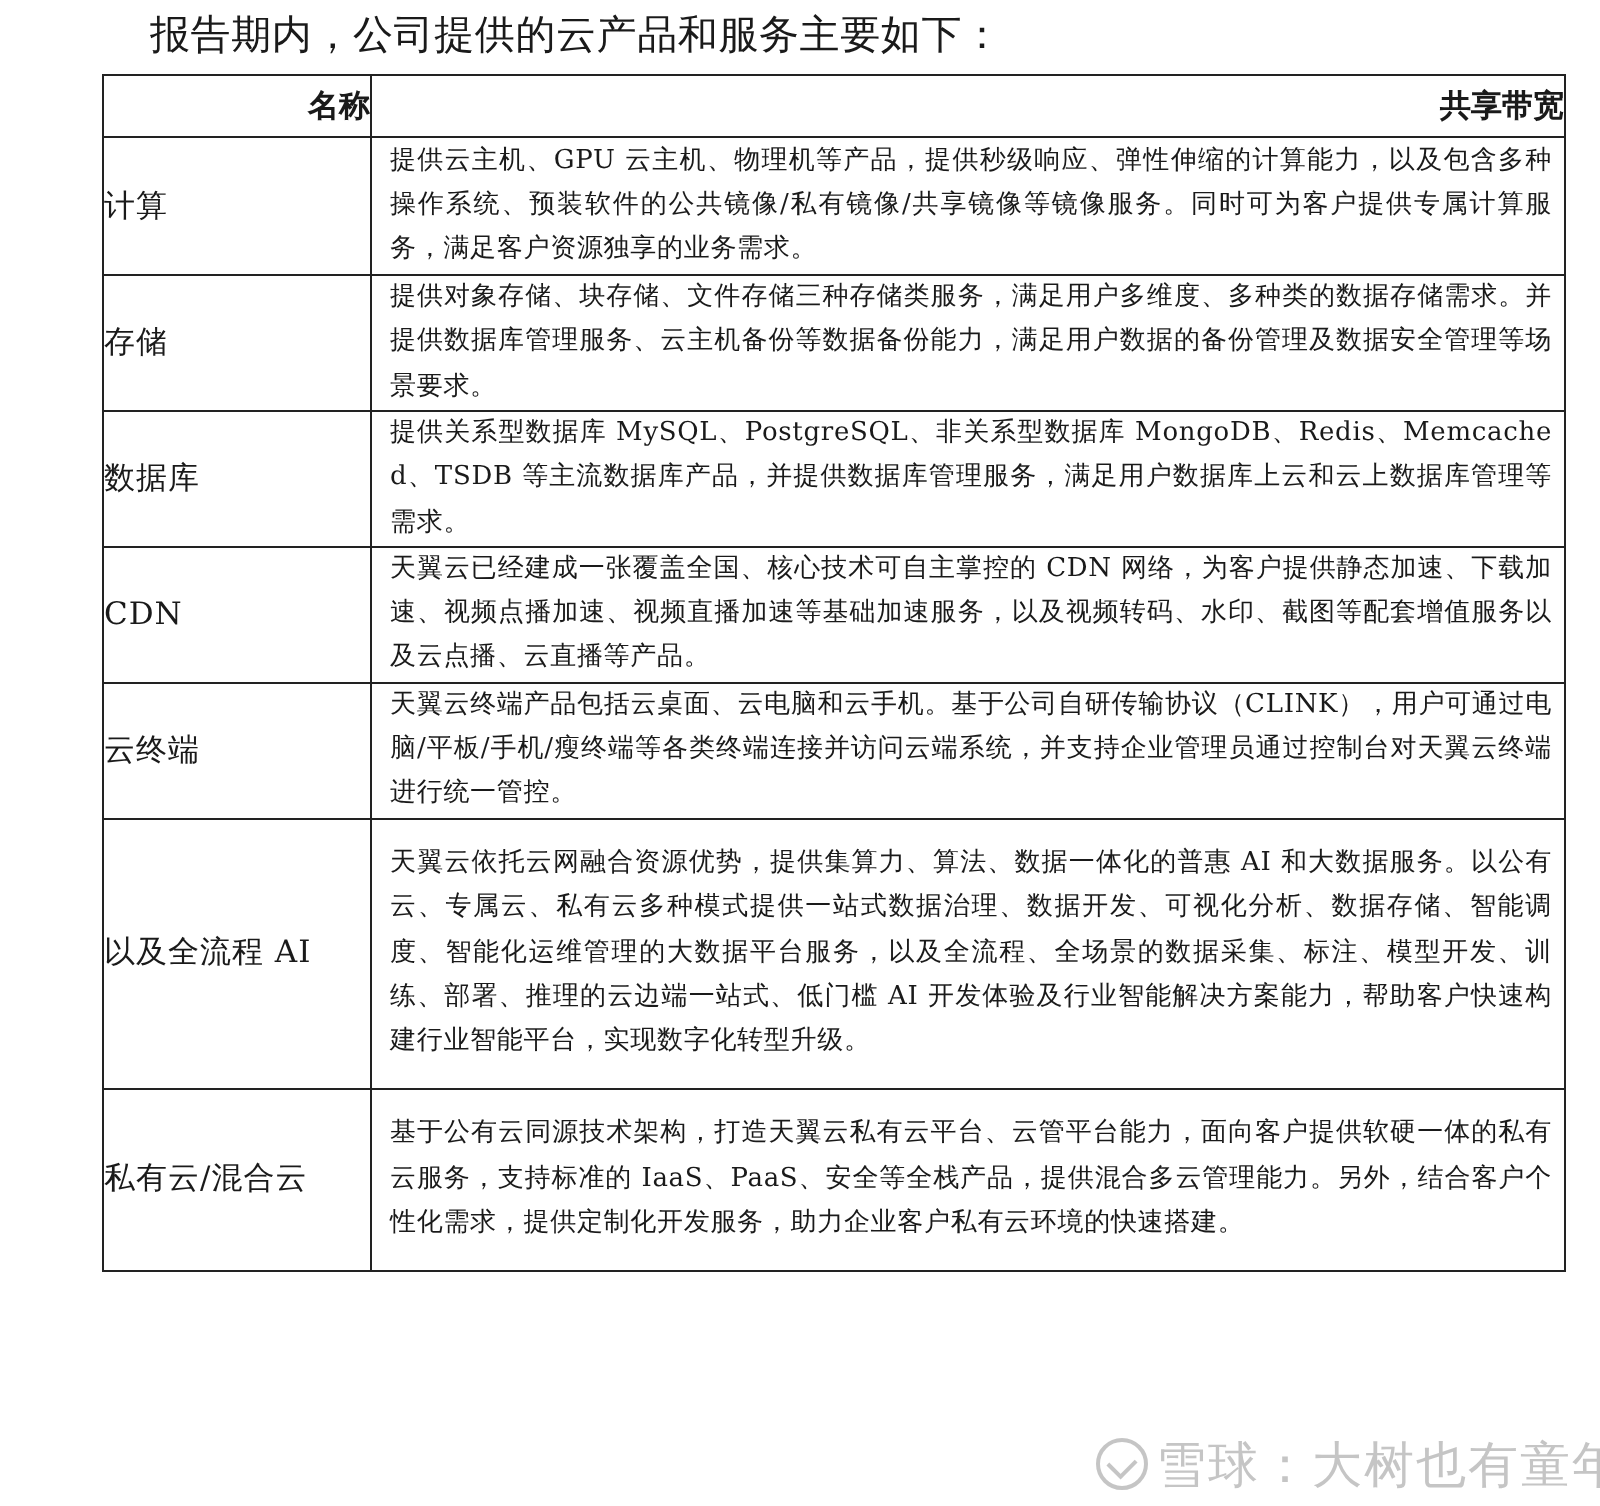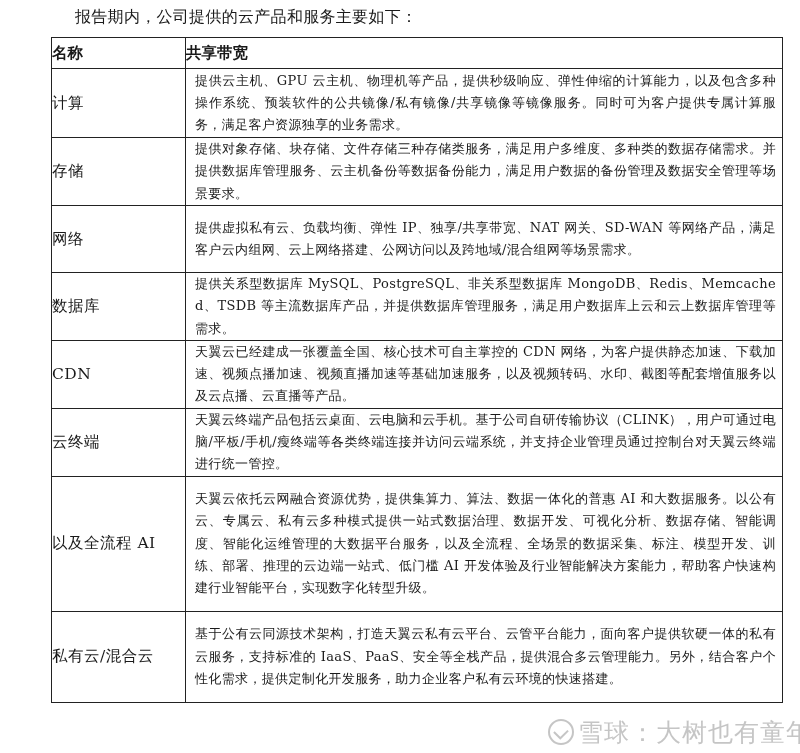--- a/index.html
+++ b/index.html
@@ -12,21 +12,21 @@
       height: 753px;
       position: relative;
       overflow: hidden;
       font-family: "DejaVu Serif", "Liberation Serif", serif;
       color: #1a1a1a;
     }
     .intro {
       position: absolute;
       left: 75px;
       top: 6px;
-      font-size: 16px;
+      font-size: 20px;
       line-height: 22px;
       letter-spacing: 0.3px;
       white-space: nowrap;
     }
     table.svc {
       position: absolute;
       left: 51px;
       top: 37px;
       width: 731px;
       border-collapse: collapse;
@@ -34,21 +34,21 @@
     }
     table.svc td, table.svc th {
       border: 1.5px solid #222;
       padding: 0;
       vertical-align: middle;
     }
     table.svc th {
       height: 30px;
       font-size: 15.5px;
       font-weight: bold;
-      text-align: left;
+      text-align: right;
     }
     col.c-name { width: 134px; }
     col.c-desc { width: 597px; }
     td.name {
       font-size: 15.5px;
       letter-spacing: 0.5px;
     }
     td.desc {
       font-size: 13px;
       line-height: 22.3px;
@@ -108,24 +108,20 @@
   <tbody>
     <tr style="height:69px">
       <td class="name">计算</td>
       <td class="desc">提供云主机、GPU 云主机、物理机等产品，提供秒级响应、弹性伸缩的计算能力，以及包含多种操作系统、预装软件的公共镜像/私有镜像/共享镜像等镜像服务。同时可为客户提供专属计算服务，满足客户资源独享的业务需求。</td>
     </tr>
     <tr style="height:68px">
       <td class="name">存储</td>
       <td class="desc">提供对象存储、块存储、文件存储三种存储类服务，满足用户多维度、多种类的数据存储需求。并提供数据库管理服务、云主机备份等数据备份能力，满足用户数据的备份管理及数据安全管理等场景要求。</td>
     </tr>
     <tr style="height:67px">
-      <td class="name">网络</td>
-      <td class="desc">提供虚拟私有云、负载均衡、弹性 IP、独享/共享带宽、NAT 网关、SD-WAN 等网络产品，满足客户云内组网、云上网络搭建、公网访问以及跨地域/混合组网等场景需求。</td>
-    </tr>
-    <tr style="height:67px">
       <td class="name">数据库</td>
       <td class="desc">提供关系型数据库 MySQL、PostgreSQL、非关系型数据库 MongoDB、Redis、Memcached、TSDB 等主流数据库产品，并提供数据库管理服务，满足用户数据库上云和云上数据库管理等需求。</td>
     </tr>
     <tr style="height:67px">
       <td class="name">CDN</td>
       <td class="desc">天翼云已经建成一张覆盖全国、核心技术可自主掌控的 CDN 网络，为客户提供静态加速、下载加速、视频点播加速、视频直播加速等基础加速服务，以及视频转码、水印、截图等配套增值服务以及云点播、云直播等产品。</td>
     </tr>
     <tr style="height:66px">
       <td class="name">云终端</td>
       <td class="desc">天翼云终端产品包括云桌面、云电脑和云手机。基于公司自研传输协议（CLINK），用户可通过电脑/平板/手机/瘦终端等各类终端连接并访问云端系统，并支持企业管理员通过控制台对天翼云终端进行统一管控。</td>

